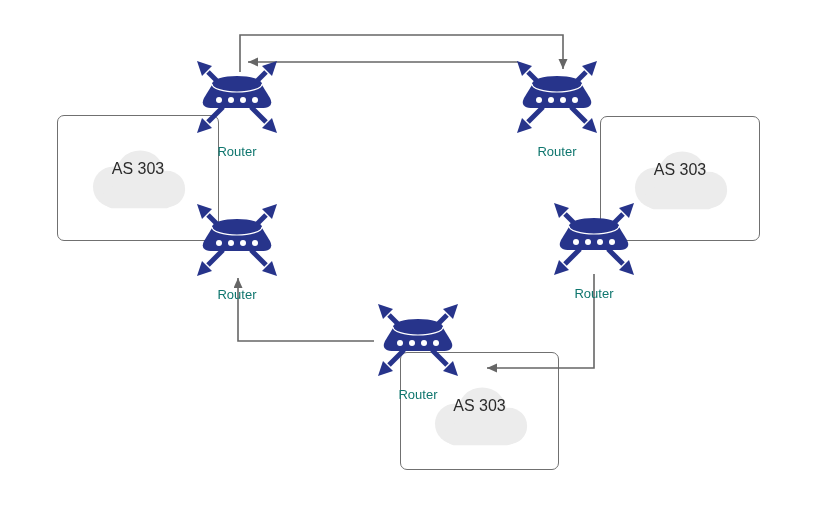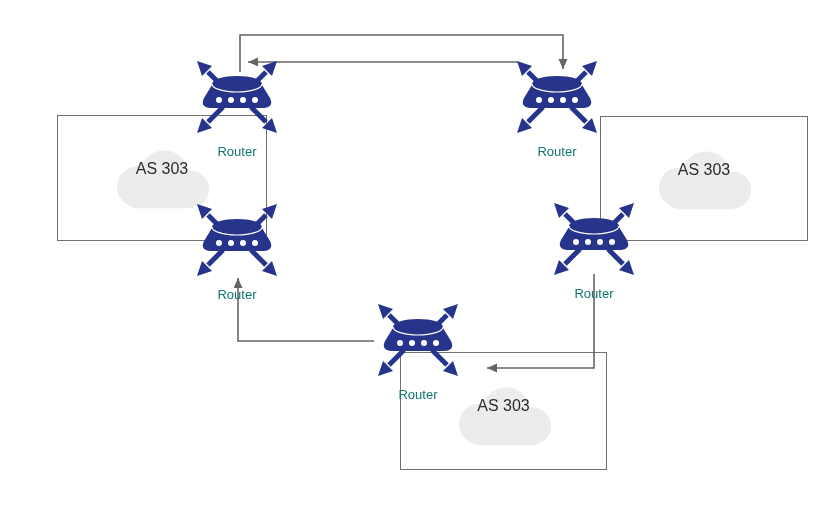--- a/index.html
+++ b/index.html
@@ -12,24 +12,23 @@
     position: relative;
     width: 814px;
     height: 521px;
     background: #ffffff;
     overflow: hidden;
   }
   
   .as-box {
     position: absolute;
     border: 1.5px solid #707070;
-    border-radius: 0;
+    border-radius: 7px;
     background: transparent;
     z-index: 1;
-    padding-left: 48px;
   }
   .as-box .cloud {
     position: absolute;
     left: 50%;
     top: 28px;
     transform: translateX(-50%);
     width: 118px;
     height: 75px;
   }
   .as-box .as-label {

